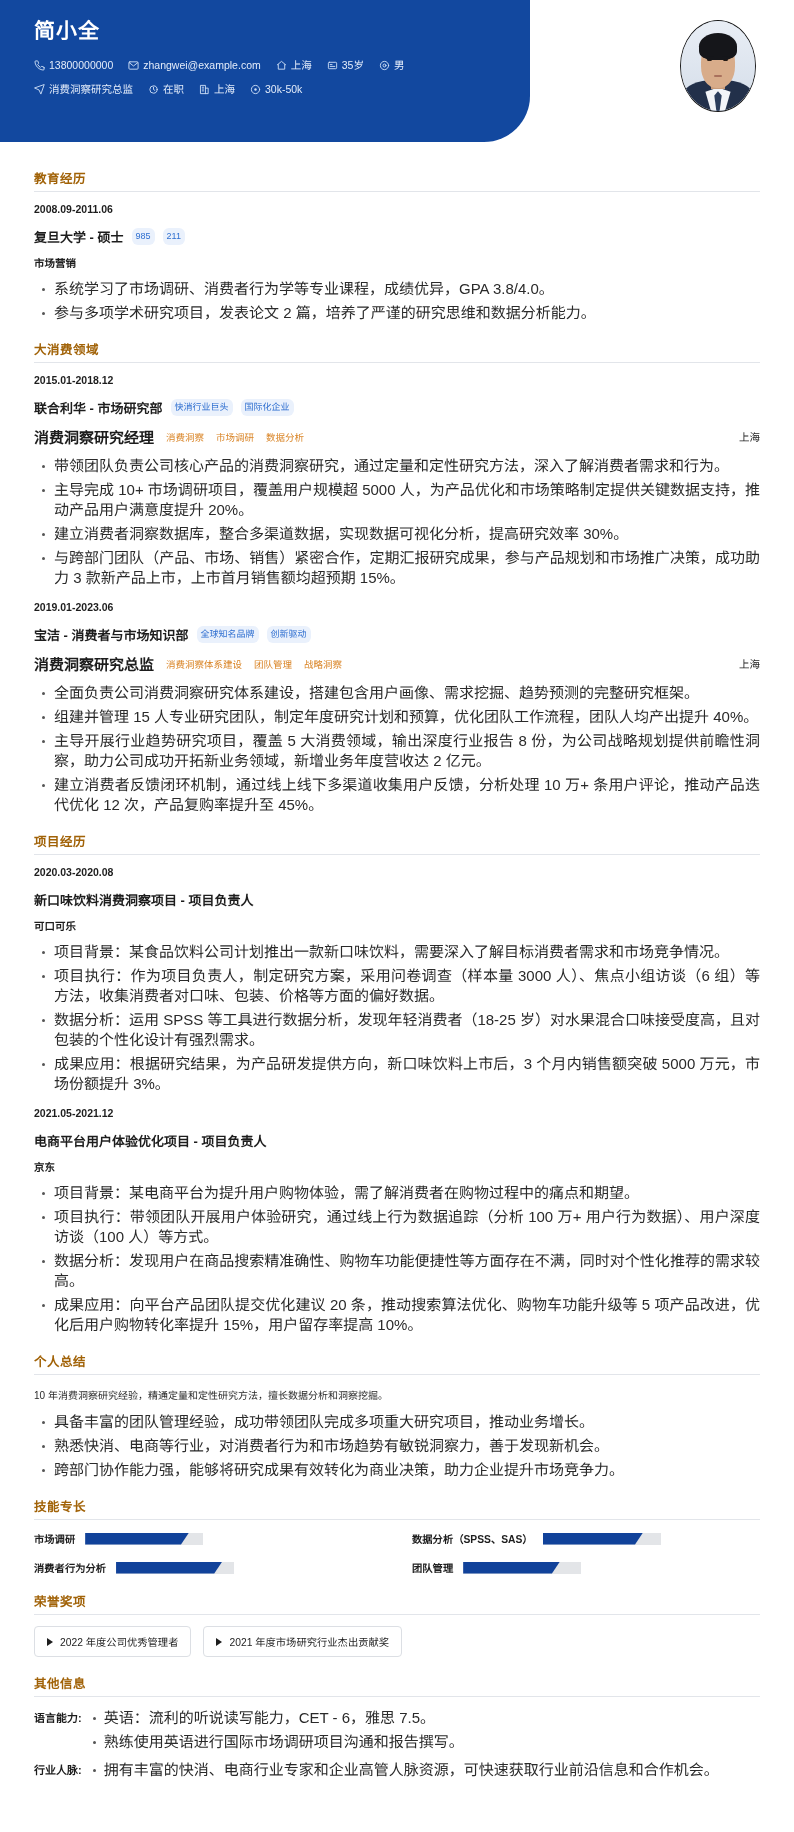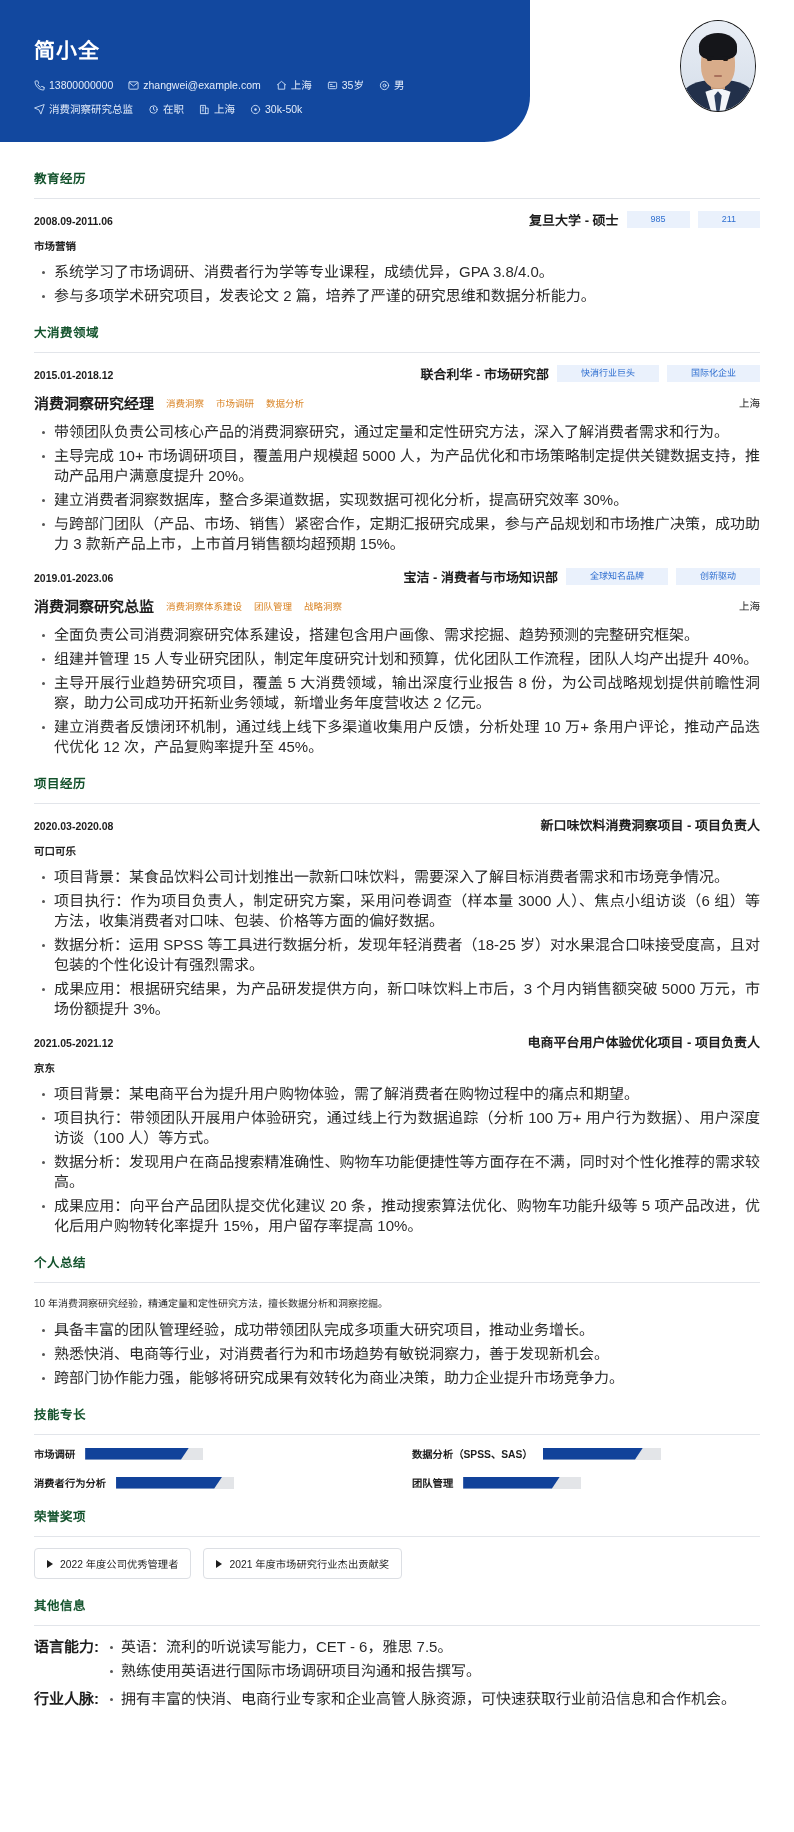--- a/index.html
+++ b/index.html
@@ -31,21 +31,21 @@
     position: absolute;
     left: 0; top: 0;
     width: 530px;
     height: 142px;
     background: #12489f;
     border-bottom-right-radius: 46px;
   }
   .header-inner {
     position: relative;
     z-index: 3;
-    padding: 38px 0 0 34px;
+    padding: 18px 0 0 34px;
     width: 608px;
   }
   .cand-name {
     color: #ffffff;
     font-size: 21px;
     font-weight: bold;
     letter-spacing: 1px;
     line-height: 1.2;
     margin-bottom: 14px;
   }
@@ -114,39 +114,40 @@
   .ph-brow.l{ left:33%; } .ph-brow.r{ left:56%; }
   .ph-mouth{ position:absolute; left:44%; top:60%; width:12%; height:2.4%; background:#a9705c; border-radius:3px; }
 
   
   .body-wrap { padding: 12px 34px 26px 34px; }
 
   .section { margin-top: 16px; }
   .section:first-child { margin-top: 6px; }
 
   .sec-title {
-    color: #14532d;
+    color: #a16207;
     font-size: 12.5px;
     font-weight: bold;
     letter-spacing: .5px;
-    padding-bottom: 11px;
+    padding-bottom: 4px;
     border-bottom: 1px solid #e2e5ea;
     margin-bottom: 11px;
   }
 
   
   .entry { margin-bottom: 13px; }
   .entry:last-child { margin-bottom: 2px; }
 
   .entry-top {
     display: flex;
     justify-content: space-between;
     align-items: baseline;
     gap: 12px;
     margin-bottom: 9px;
+    flex-direction: column;
   }
   .entry-date {
     font-size: 10.5px;
     font-weight: bold;
     color: #1d1d1d;
     white-space: nowrap;
   }
   .entry-right {
     display: flex;
     align-items: center;
@@ -157,22 +158,22 @@
   .entry-org {
     font-size: 13px;
     font-weight: bold;
     color: #1d1d1d;
     white-space: nowrap;
   }
   .tag-blue {
     font-size: 9px;
     color: #2f6fd0;
     background: #eaf1fc;
-    padding: 2px 24px;
-    border-radius: 0;
+    padding: 2px 4px;
+    border-radius: 6px;
     white-space: nowrap;
     line-height: 13px;
   }
 
   .entry-sub {
     display: flex;
     align-items: center;
     justify-content: space-between;
     gap: 10px;
     margin-bottom: 9px;
@@ -279,21 +280,21 @@
   }
 
   
   .other-row {
     display: flex;
     align-items: flex-start;
     gap: 6px;
     margin-bottom: 8px;
   }
   .other-label {
-    font-size: 15px;
+    font-size: 11px;
     font-weight: bold;
     color: #1d1d1d;
     white-space: nowrap;
     line-height: 20px;
     flex: none;
   }
   .other-row ul.bullets { margin-left: 0; flex: 1; }
   .other-row ul.bullets > li { padding-left: 16px; }
   .other-row ul.bullets > li::before { left: 5px; }
 </style>

